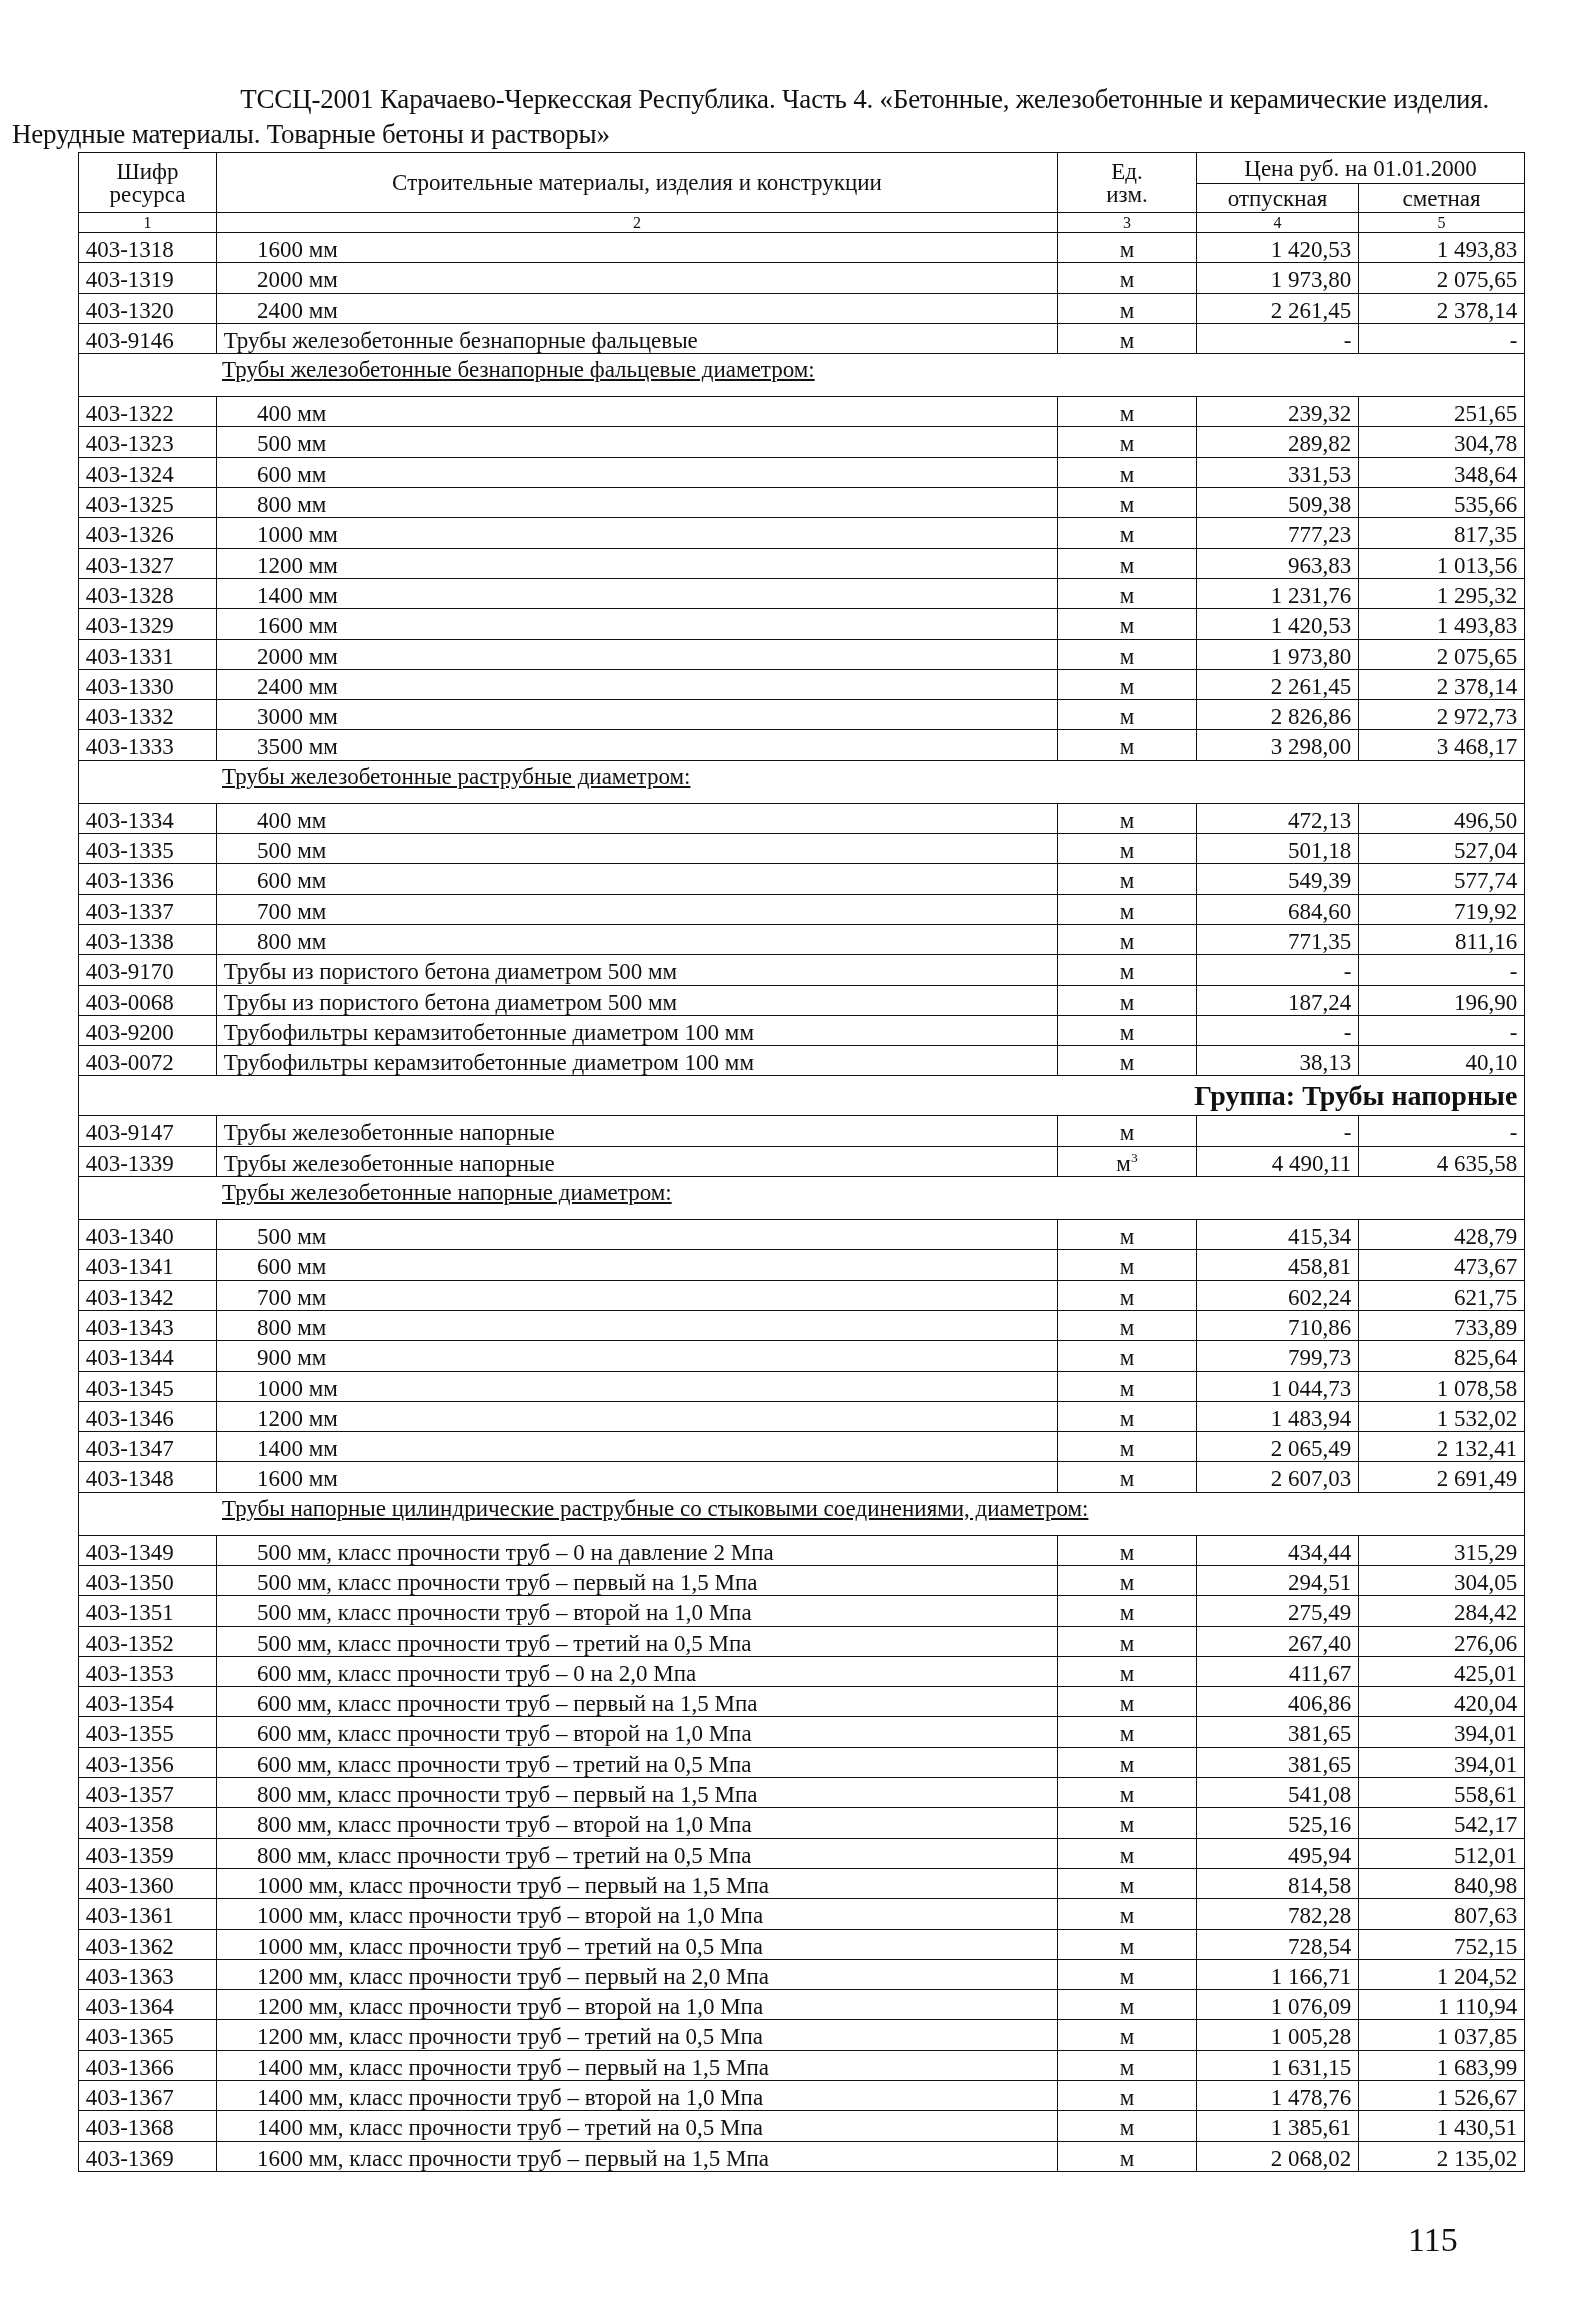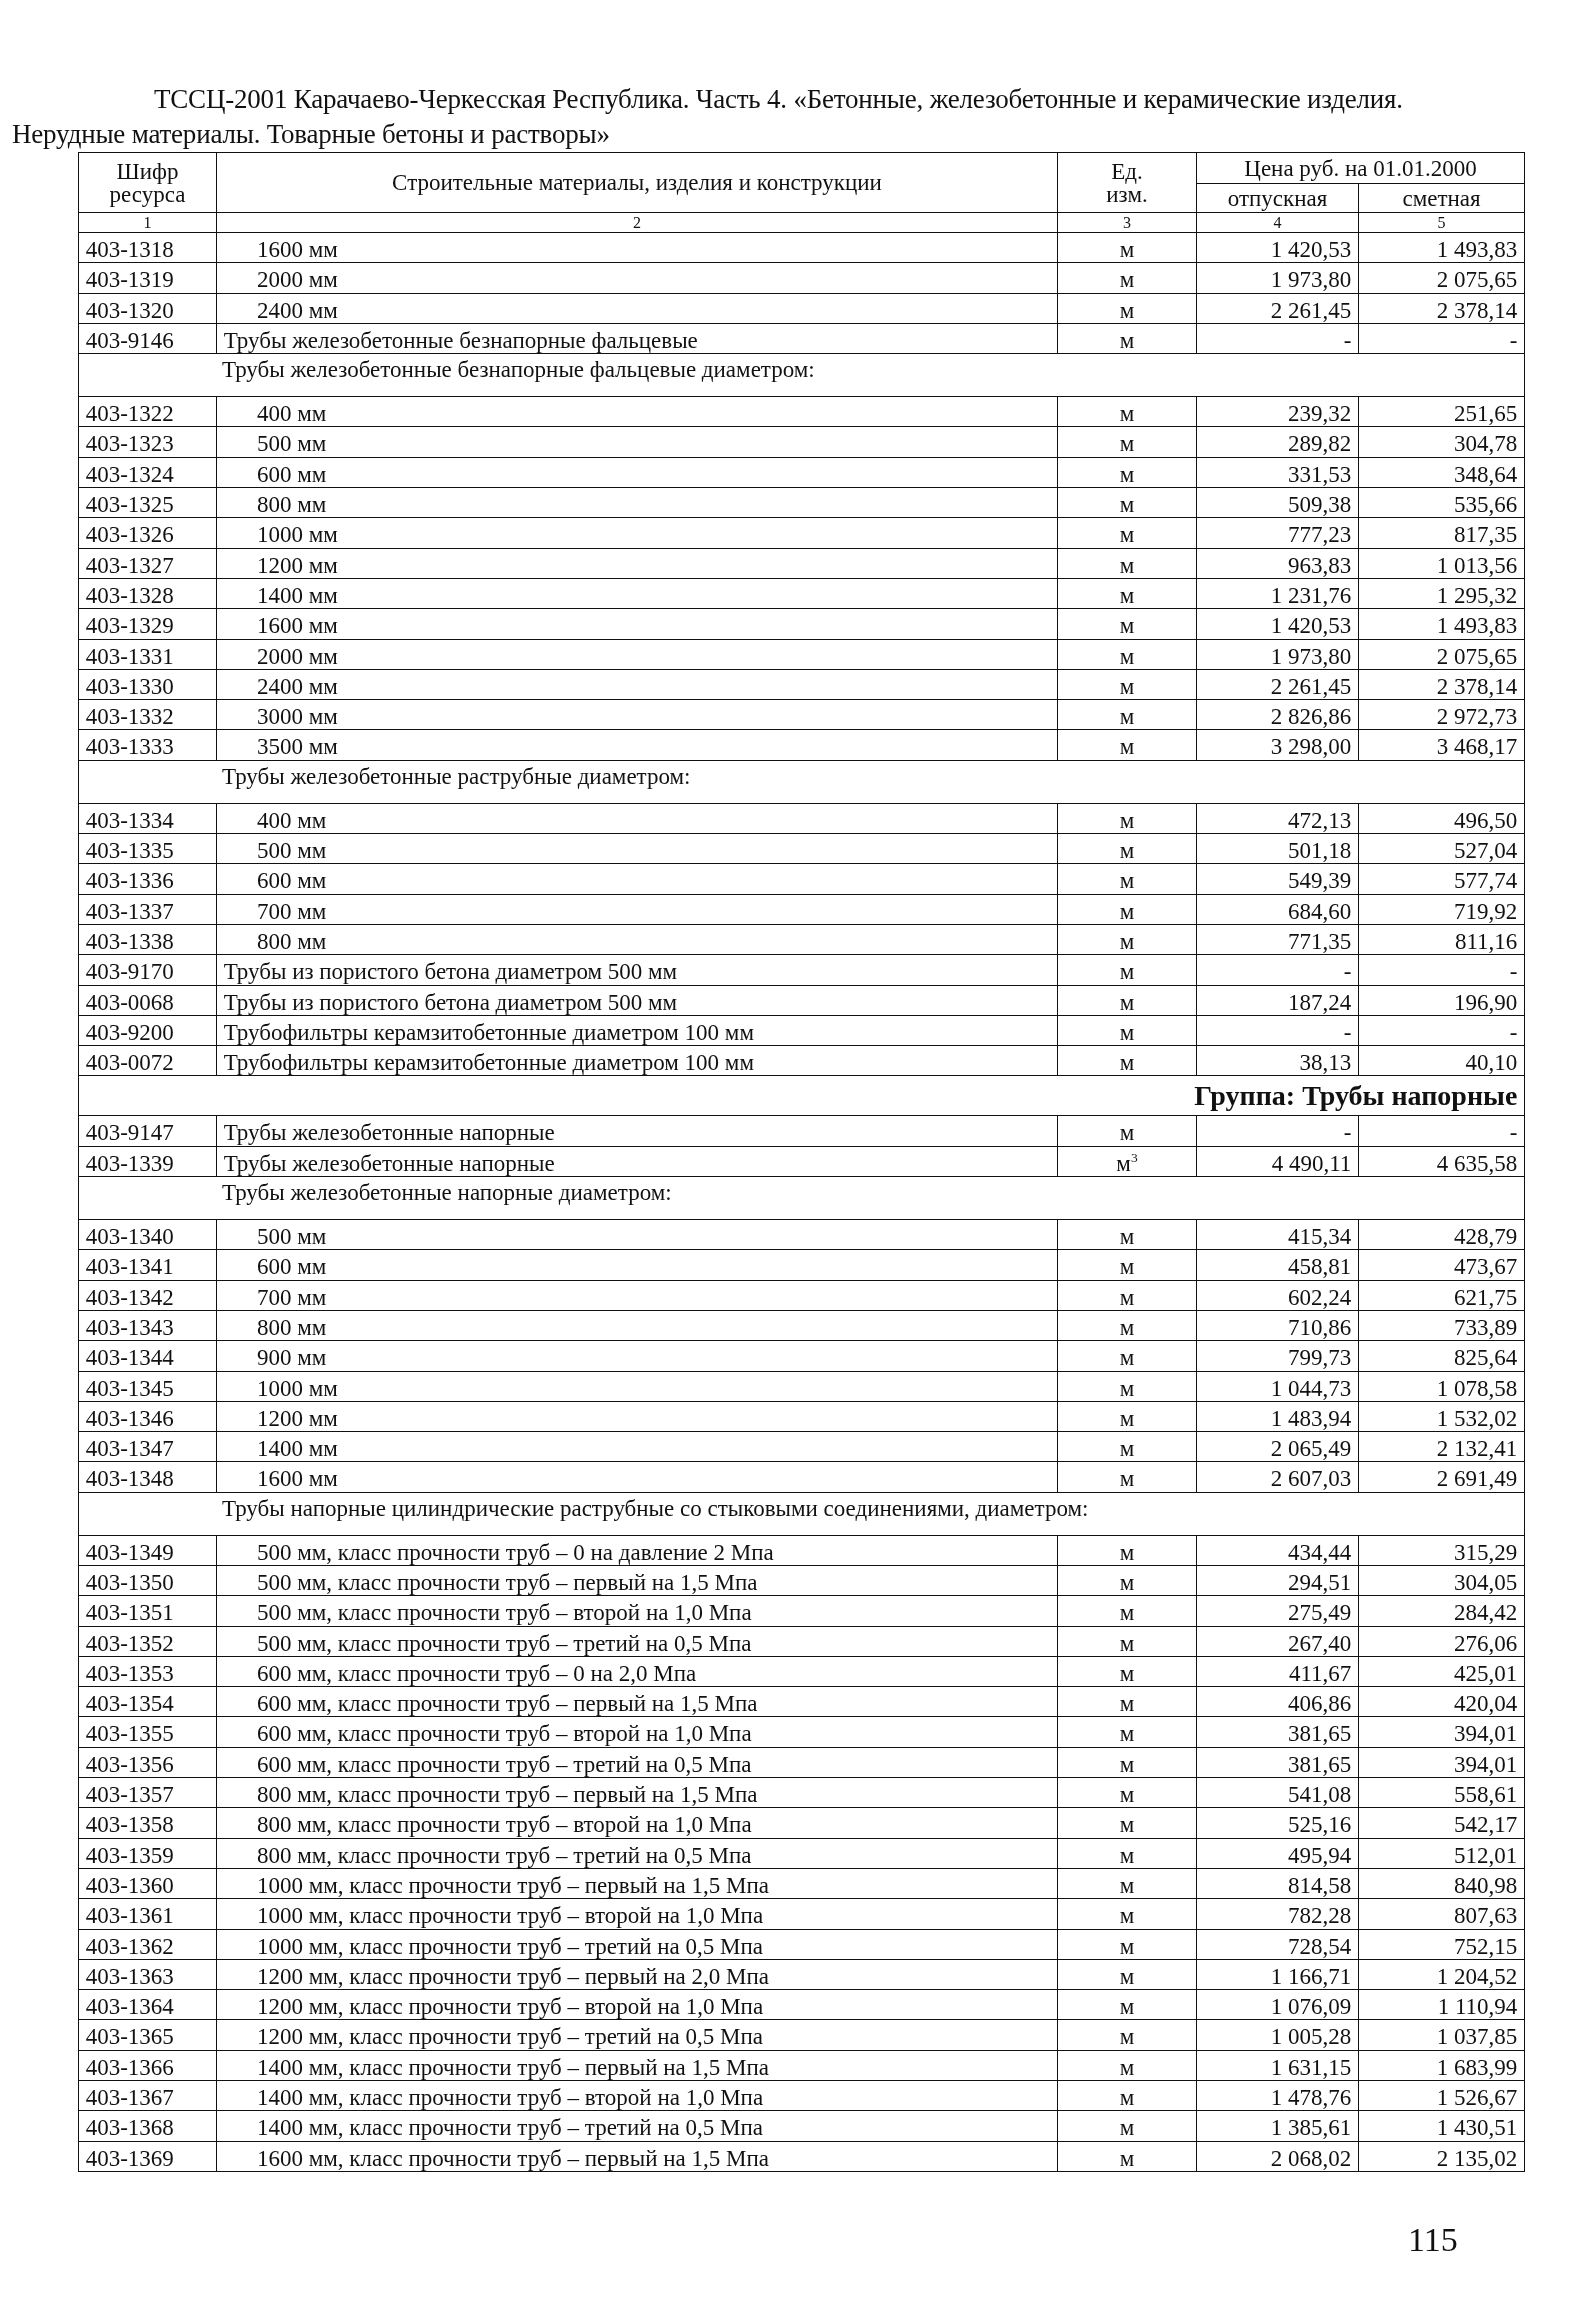--- a/index.html
+++ b/index.html
@@ -1,37 +1,37 @@
 <!DOCTYPE html>
 <html style="font-size:10.8px"><head>
 <meta charset="utf-8">
 <style>
   html, body { margin: 0; padding: 0; background: #ffffff; }
   body { width: 1591px; height: 2307px; position: relative; overflow: hidden;
          font-family: "Liberation Serif", "DejaVu Serif", serif; color: #111; }
   .title { position: absolute; left: 12px; width: 1489px; 
            font-size: 27px; line-height: 35px; letter-spacing: -0.2px; }
-  .title.l1 { top: 82px; left: 0; width: 1489px; text-align: left; padding-left: 114px; box-sizing: border-box; margin-left: 40px; }
+  .title.l1 { top: 82px; left: 0; width: 1489px; text-align: right; padding-left: 114px; box-sizing: border-box; }
   .title.l2 { top: 117px; }
   table.price { position: absolute; left: 78px; top: 152px; width: 1446px;
                 border-collapse: collapse; table-layout: fixed; border-radius: 26px; }
   table.price td, table.price th { border: 1.7px solid #111; padding: 0 6.7px;
                 font-weight: normal; font-size: 23px; line-height: 1; overflow: hidden; white-space: nowrap; }
   col.c1 { width: 138px; } col.c2 { width: 841px; } col.c3 { width: 139px; }
   col.c4 { width: 162px; } col.c5 { width: 166px; }
   th.hdr { font-size: 21px; line-height: 24px; text-align: center; vertical-align: middle; }
   tr.h1 th { height: 30px; } tr.h2 th { height: 28px; }
   tr.nums td { height: 19px; font-size: 16px; text-align: center; }
   tr.row td { height: 28px; vertical-align: bottom; padding-bottom: 1.3px; }
   td.code { text-align: left; font-size: 23.6px; }
   td.name { padding-left: 6.7px; }
   td.name.indent { padding-left: 40px; }
   td.unit { text-align: center; font-size: 21px; }
   td.num { text-align: right; font-size: 23.6px; padding-right: 5.4px; }
-  tr.sub td { height: 38px; vertical-align: top; padding-top: 4px; padding-left: 143px; font-size: 23px; }
+  tr.sub td { height: 38px; vertical-align: top; padding-top: 4px; padding-left: 143px; font-size: 23px; text-decoration: underline; }
   tr.grp td { height: 39px; text-align: right; font-weight: bold; font-size: 28px; vertical-align: middle; }
   sup { font-size: 13.5px; line-height: 0; }
   .pagenum { position: absolute; left: 1408px; top: 2221px; font-size: 34px; }
 </style>
 </head>
 <body>
 
 <div class="title l1">ТССЦ-2001 Карачаево-Черкесская Республика. Часть 4. «Бетонные, железобетонные и керамические изделия.</div>
 <div class="title l2">Нерудные материалы. Товарные бетоны и растворы»</div>
 

